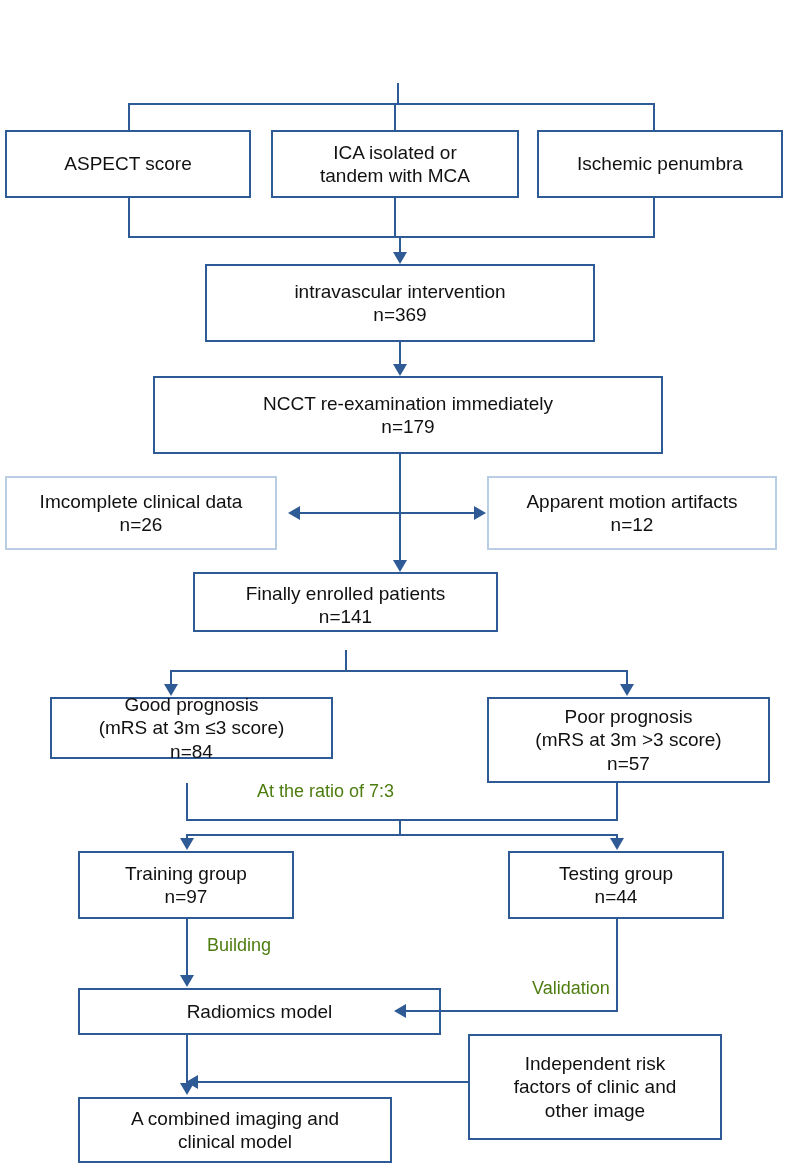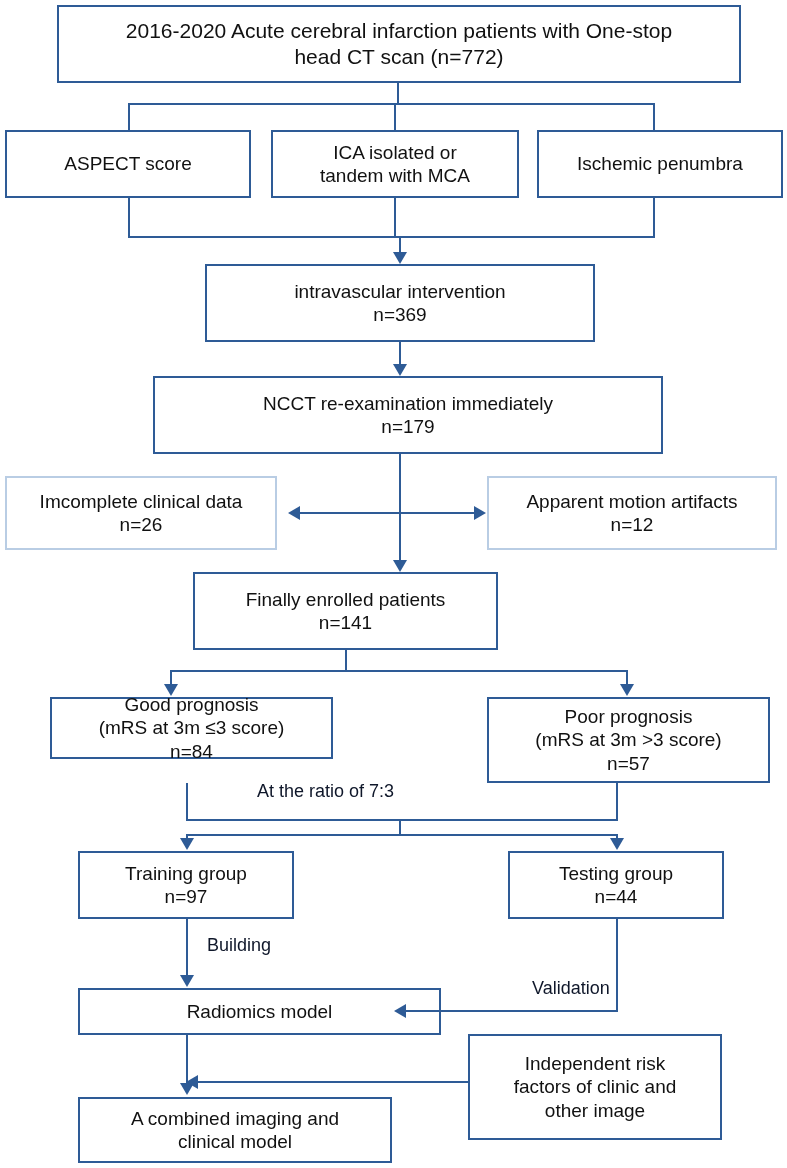--- a/index.html
+++ b/index.html
@@ -63,35 +63,31 @@
     position: absolute;
     width: 0;
     height: 0;
     border-top: 7px solid transparent;
     border-bottom: 7px solid transparent;
     border-left: 12px solid #2e5b96;
   }
   .edge-label {
     position: absolute;
     font-size: 18px;
-    color: #0f172a;
+    color: #4d7c0f;
     background: #ffffff;
     padding: 0 4px;
     white-space: nowrap;
   }
 </style>
 </head>
 <body>
 
 <div id="canvas">
 
-  <div class="box" style="left:57px; top:5px; width:684px; height:78px; font-size:21px;">
-    <span class="txt">2016-2020 Acute cerebral infarction patients with One-stop
-head  CT scan (n=772)</span>
-  </div>
 
   <div class="box" style="left:5px; top:130px; width:246px; height:68px;">
     <span class="txt">ASPECT score</span>
   </div>
 
   <div class="box" style="left:271px; top:130px; width:248px; height:68px;">
     <span class="txt">ICA isolated or
 tandem with MCA</span>
   </div>
 
@@ -112,21 +108,21 @@
   <div class="box light" style="left:5px; top:476px; width:272px; height:74px;">
     <span class="txt">Imcomplete clinical data
 n=26</span>
   </div>
 
   <div class="box light" style="left:487px; top:476px; width:290px; height:74px;">
     <span class="txt">Apparent motion  artifacts
 n=12</span>
   </div>
 
-  <div class="box" style="left:193px; top:572px; width:305px; height:78px;">
+  <div class="box" style="left:193px; top:572px; width:305px; height:60px;align-items:flex-end;">
     <span class="txt">Finally enrolled patients
 n=141</span>
   </div>
 
   <div class="box" style="left:30px; top:697px; width:283px; height:62px;margin-left:20px;">
     <span class="txt">Good prognosis
 (mRS at 3m ≤3 score)
 n=84</span>
   </div>
 

